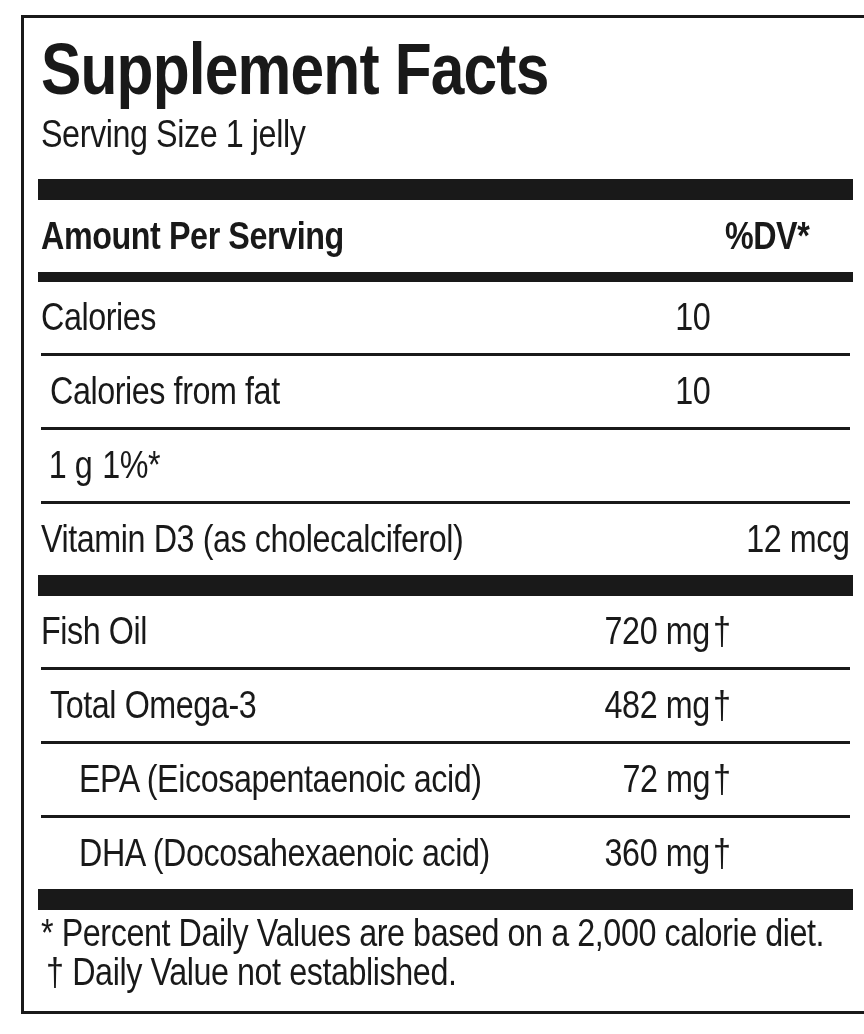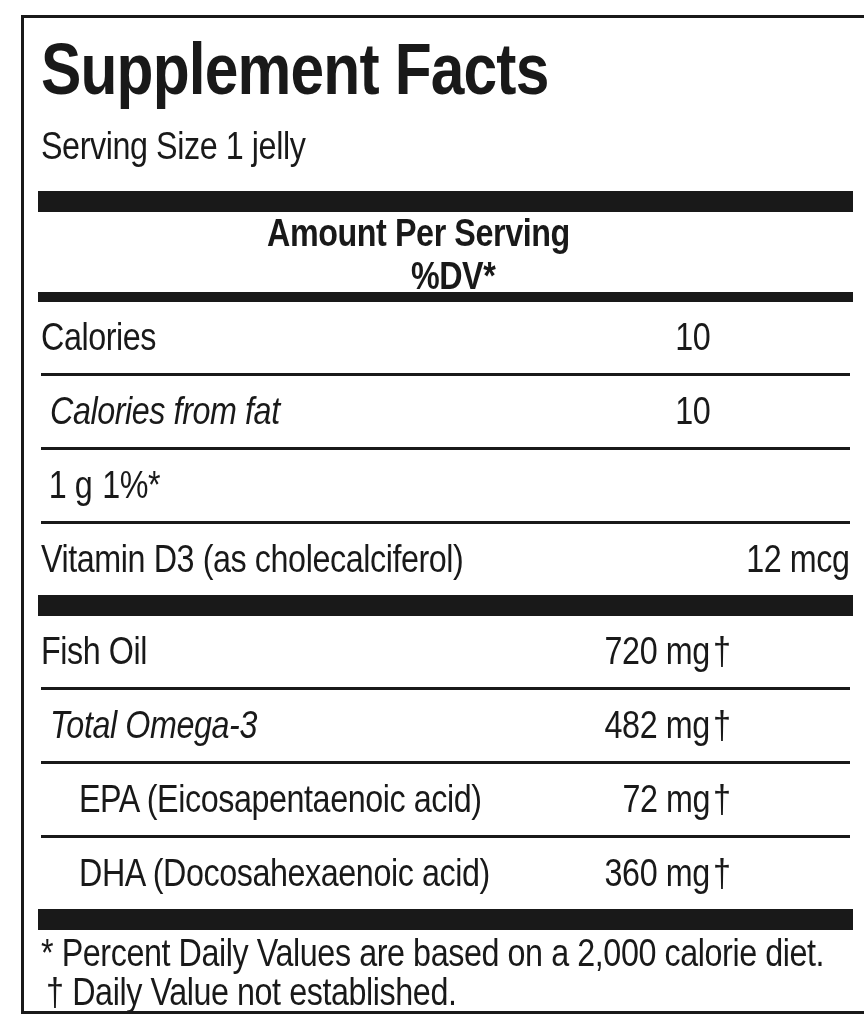--- a/index.html
+++ b/index.html
@@ -35,38 +35,38 @@
     font-weight: 700;
     letter-spacing: -1px;
   }
   .title .c { transform: scaleX(0.84); }
 
   .serving {
     font-size: 38px;
     line-height: 44px;
     letter-spacing: -0.5px;
   }
-  .serving-block { margin-top: 20px; margin-bottom: 23px; }
+  .serving-block { margin-top: 8px; margin-bottom: 23px; }
 
   .bar { height: 21px; background: #191919; margin: 0 -3px; }
   .bar.mid { height: 10px; }
   .hr { height: 0; border-top: 3px solid #191919; }
 
   .row {
     display: flex;
     align-items: center;
     height: 71px;
     font-size: 38px;
     letter-spacing: -0.5px;
   }
-  .row.hdr { height: 80px; font-weight: 700; flex-direction: column; }
+  .row.hdr { height: 72px; font-weight: 700; }
   .name { flex: 1 1 0; min-width: 0; overflow: visible; }
   .amt  { flex: 0 0 auto; text-align: right; }
   .dv   { flex: 0 0 140px; }
-  .ind1 { padding-left: 9px; font-style: italic; }
+  .ind1 { padding-left: 9px; }
   .ind2 { padding-left: 38px; }
 
   .footnotes { padding-top: 4px; font-size: 38px; letter-spacing: -0.5px; }
   .foot {
     width: 945px;
     line-height: 39px;
     transform: scaleX(0.85);
     transform-origin: 0 0;
   }
   .foot.second { padding-left: 6px; }

